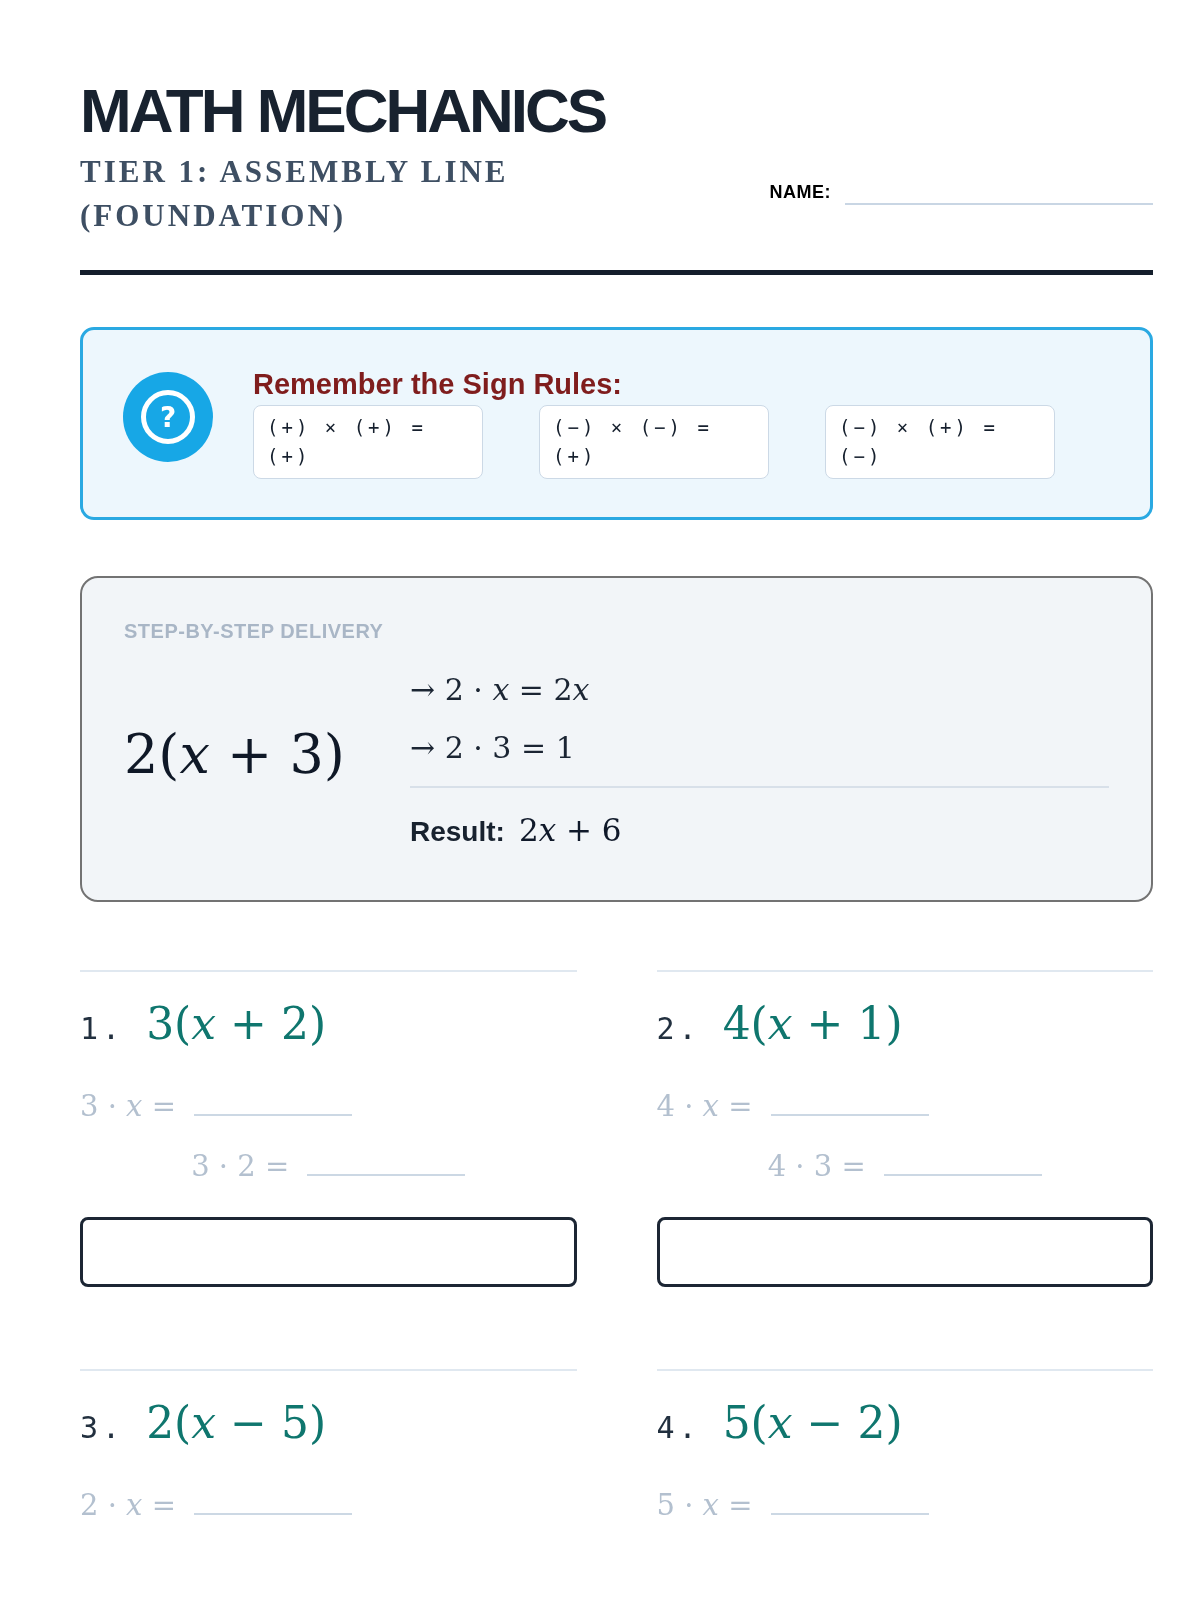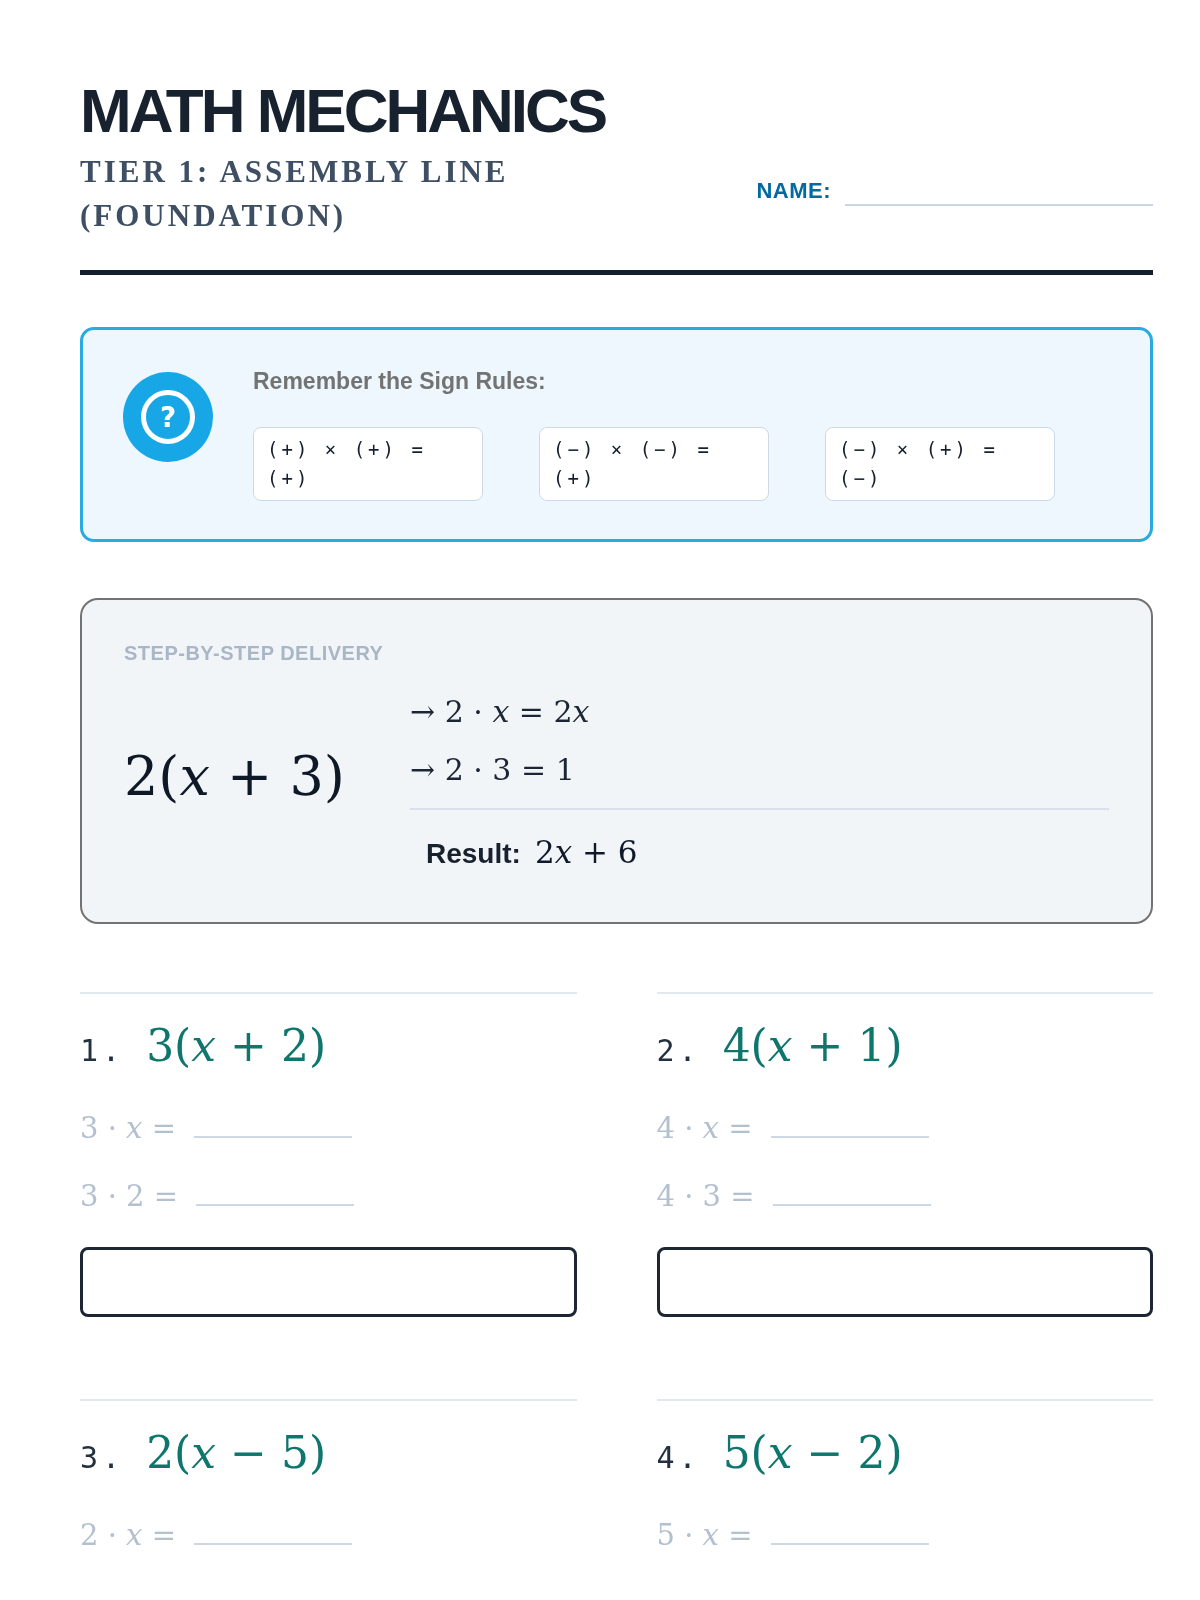--- a/index.html
+++ b/index.html
@@ -5,60 +5,60 @@
   * { margin:0; padding:0; box-sizing:border-box; }
   html,body { width:1200px; height:1600px; overflow:hidden; background:#ffffff; }
   body { font-family:"Liberation Sans", sans-serif; color:#18222f; }
   .page { padding:80px 47px 0 80px; }
 
   .title { font-size:62px; font-weight:800; letter-spacing:-3px; color:#18222f; line-height:1; }
   .header-row { display:flex; justify-content:space-between; align-items:center; margin-top:8px; }
   .subtitle { font-family:"Liberation Serif", serif; font-weight:700; font-size:31px;
               letter-spacing:3px; color:#3e4f63; line-height:1.42; white-space:pre-line; }
   .name-row { display:flex; align-items:flex-end; gap:14px; padding-bottom:4px; }
-  .name-label { font-size:22px; font-weight:700; color:#0369a1; letter-spacing:.5px; padding-bottom:2px; }
+  .name-label { font-size:18px; font-weight:700; color:#000000; letter-spacing:.5px; padding-bottom:2px; }
   .name-line { width:308px; height:26px; border-bottom:2px solid #c9d6e4; }
 
   .top-rule { height:5px; background:#141e2c; margin-top:32px; }
 
   .signbox { margin-top:52px; border:3px solid #2aa9e2; border-radius:14px; background:#edf7fd;
              padding:38px 40px; display:flex; gap:40px; align-items:flex-start; }
   .qicon { width:90px; height:90px; border-radius:50%; background:#17a7e6; flex:none;
            display:flex; align-items:center; justify-content:center; margin-top:4px; }
   .qicon-inner { width:54px; height:54px; border-radius:50%; border:5px solid #fff;
                  display:flex; align-items:center; justify-content:center; color:#fff;
                  font-weight:700; font-size:28px; font-family:"DejaVu Sans", sans-serif; }
   .sign-right { flex:1; }
-  .sign-heading { font-size:23px; font-weight:700; color:#737373; margin-bottom:32px; }
+  .sign-heading { font-size:29px; font-weight:700; color:#7f1d1d; margin-bottom:4px; }
   .rule-cards { display:flex; gap:56px; }
   .rule-card { width:230px; background:#ffffff; border:1px solid #ccd9e6; border-radius:8px;
                padding:7px 13px; font-family:"DejaVu Sans Mono", monospace; font-size:19px;
                letter-spacing:3px; line-height:29px; color:#16202e; white-space:pre-line; }
 
   .example { margin-top:56px; background:#f2f5f8; border:2px solid #737373; border-radius:18px;
              padding:42px 42px 52px; }
   .ex-label { font-size:20px; font-weight:700; letter-spacing:.5px; color:#a9b6c6; }
   .ex-row { display:flex; align-items:center; margin-top:18px; }
   .ex-expr { width:286px; flex:none; font-family:"DejaVu Serif", serif; font-size:54px; color:#0f1827; }
   .ex-steps { flex:1; }
   .ex-step { font-family:"DejaVu Serif", serif; font-size:30px; color:#1b2533; line-height:1.92; }
   .ex-div { border-top:2px solid #d8e0e9; margin-top:10px; }
-  .ex-result { margin-top:24px; display:flex; align-items:baseline; gap:14px;margin-left:16px; }
+  .ex-result { margin-top:24px; display:flex; align-items:baseline; gap:14px; }
   .ex-result-label { font-size:28px; font-weight:700; color:#18222f; }
   .ex-result-value { font-family:"DejaVu Serif", serif; font-size:31px; color:#10192a; }
 
   .problems { margin-top:68px; display:grid; grid-template-columns:1fr 1fr;
               column-gap:80px; row-gap:82px; }
   .p-div { border-top:2px solid #e0e8f0; margin-bottom:26px; }
   .p-head { display:flex; align-items:baseline; gap:22px; }
   .p-num { font-family:"DejaVu Sans Mono", monospace; font-size:30px; color:#22303f; letter-spacing:4px; }
   .p-expr { font-family:"DejaVu Serif", serif; font-size:44px; color:#0f766e; }
   .hint { margin-top:40px; font-family:"DejaVu Serif", serif; font-size:29px; color:#b3c0cf;
           display:flex; align-items:baseline; gap:18px; }
-  .hint + .hint { margin-top:34px; }
+  .hint + .hint { margin-top:26px;justify-content:center; }
   .blank { display:inline-block; width:158px; height:26px; border-bottom:2px solid #ccd8e4; }
   .answer-box { margin-top:34px; height:70px; border:3px solid #1c2634; border-radius:8px; background:#fff; }
   i { font-style:italic; }
 </style>
 </head>
 <body>
 
 <div class="page">
 
   <h1 class="title">MATH MECHANICS</h1>

